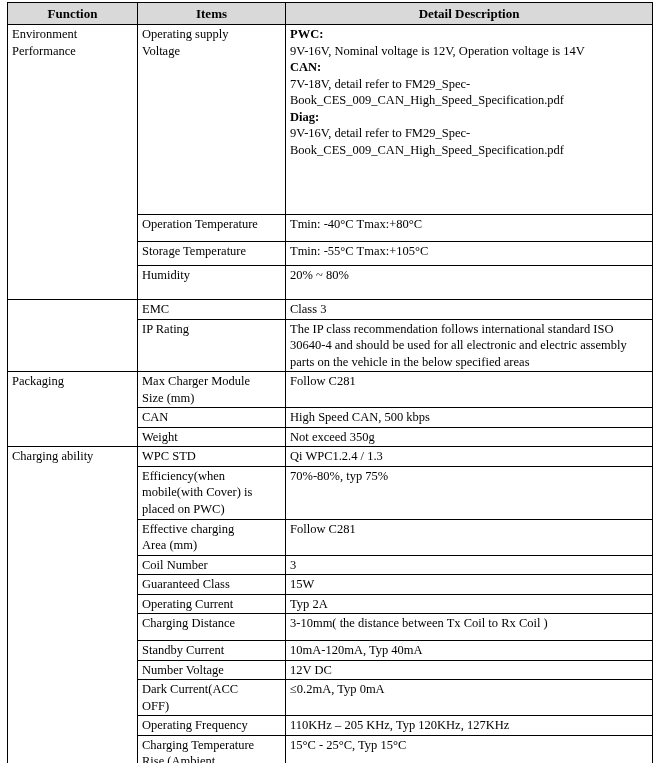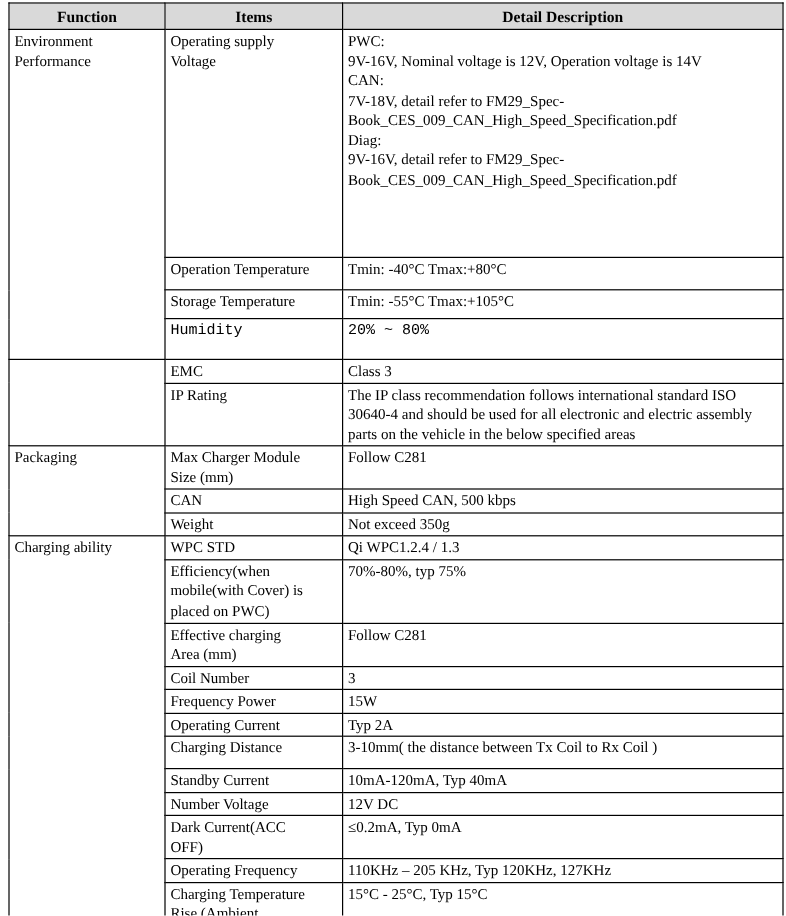--- a/index.html
+++ b/index.html
@@ -33,21 +33,21 @@
       font-size: 13px;
       height: 19px;
       padding: 2px 2px;
     }
     col.c1 { width: 130px; }
     col.c2 { width: 148px; }
     col.c3 { width: 367px; }
     .pre { white-space: pre-line; margin-left: 12px; }
     .fs13 { font-size: 13px; }
     .sp { line-height: 23px; }
-    .b { font-weight: 400; }
+    .b { font-weight: 700; }
     .vm { vertical-align: middle; }
   </style>
 </head>
 <body>
 
 <div class="page">
   <table class="spec">
     <colgroup>
       <col class="c1">
       <col class="c2">
@@ -79,21 +79,21 @@
         </td>
       </tr>
       <tr style="height:27px;">
         <td class="fs13">Operation Temperature</td>
         <td class="fs13">Tmin: -40°C  Tmax:+80°C</td>
       </tr>
       <tr style="height:24px;">
         <td class="fs13">Storage Temperature</td>
         <td class="fs13">Tmin: -55°C  Tmax:+105°C</td>
       </tr>
-      <tr style="height:34px;font-family:Liberation Mono, monospace;">
+      <tr style="height:34px;">
         <td class="fs13">Humidity</td>
         <td class="fs13 vm">20% ~ 80%</td>
       </tr>
 
       <tr style="height:18px;">
         <td rowspan="2"></td>
         <td>EMC</td>
         <td>Class 3</td>
       </tr>
       <tr style="height:52px;">
@@ -130,21 +130,21 @@
       <tr style="height:35px;">
         <td class="pre">Effective charging
 Area (mm)</td>
         <td>Follow C281</td>
       </tr>
       <tr style="height:18px;">
         <td>Coil Number</td>
         <td>3</td>
       </tr>
       <tr style="height:18px;">
-        <td>Frequency Power</td>
+        <td>Guaranteed Class</td>
         <td>15W</td>
       </tr>
       <tr style="height:18px;">
         <td>Operating Current</td>
         <td>Typ 2A</td>
       </tr>
       <tr style="height:27px;">
         <td>Charging Distance</td>
         <td>3-10mm( the distance between Tx Coil to Rx Coil )</td>
       </tr>

